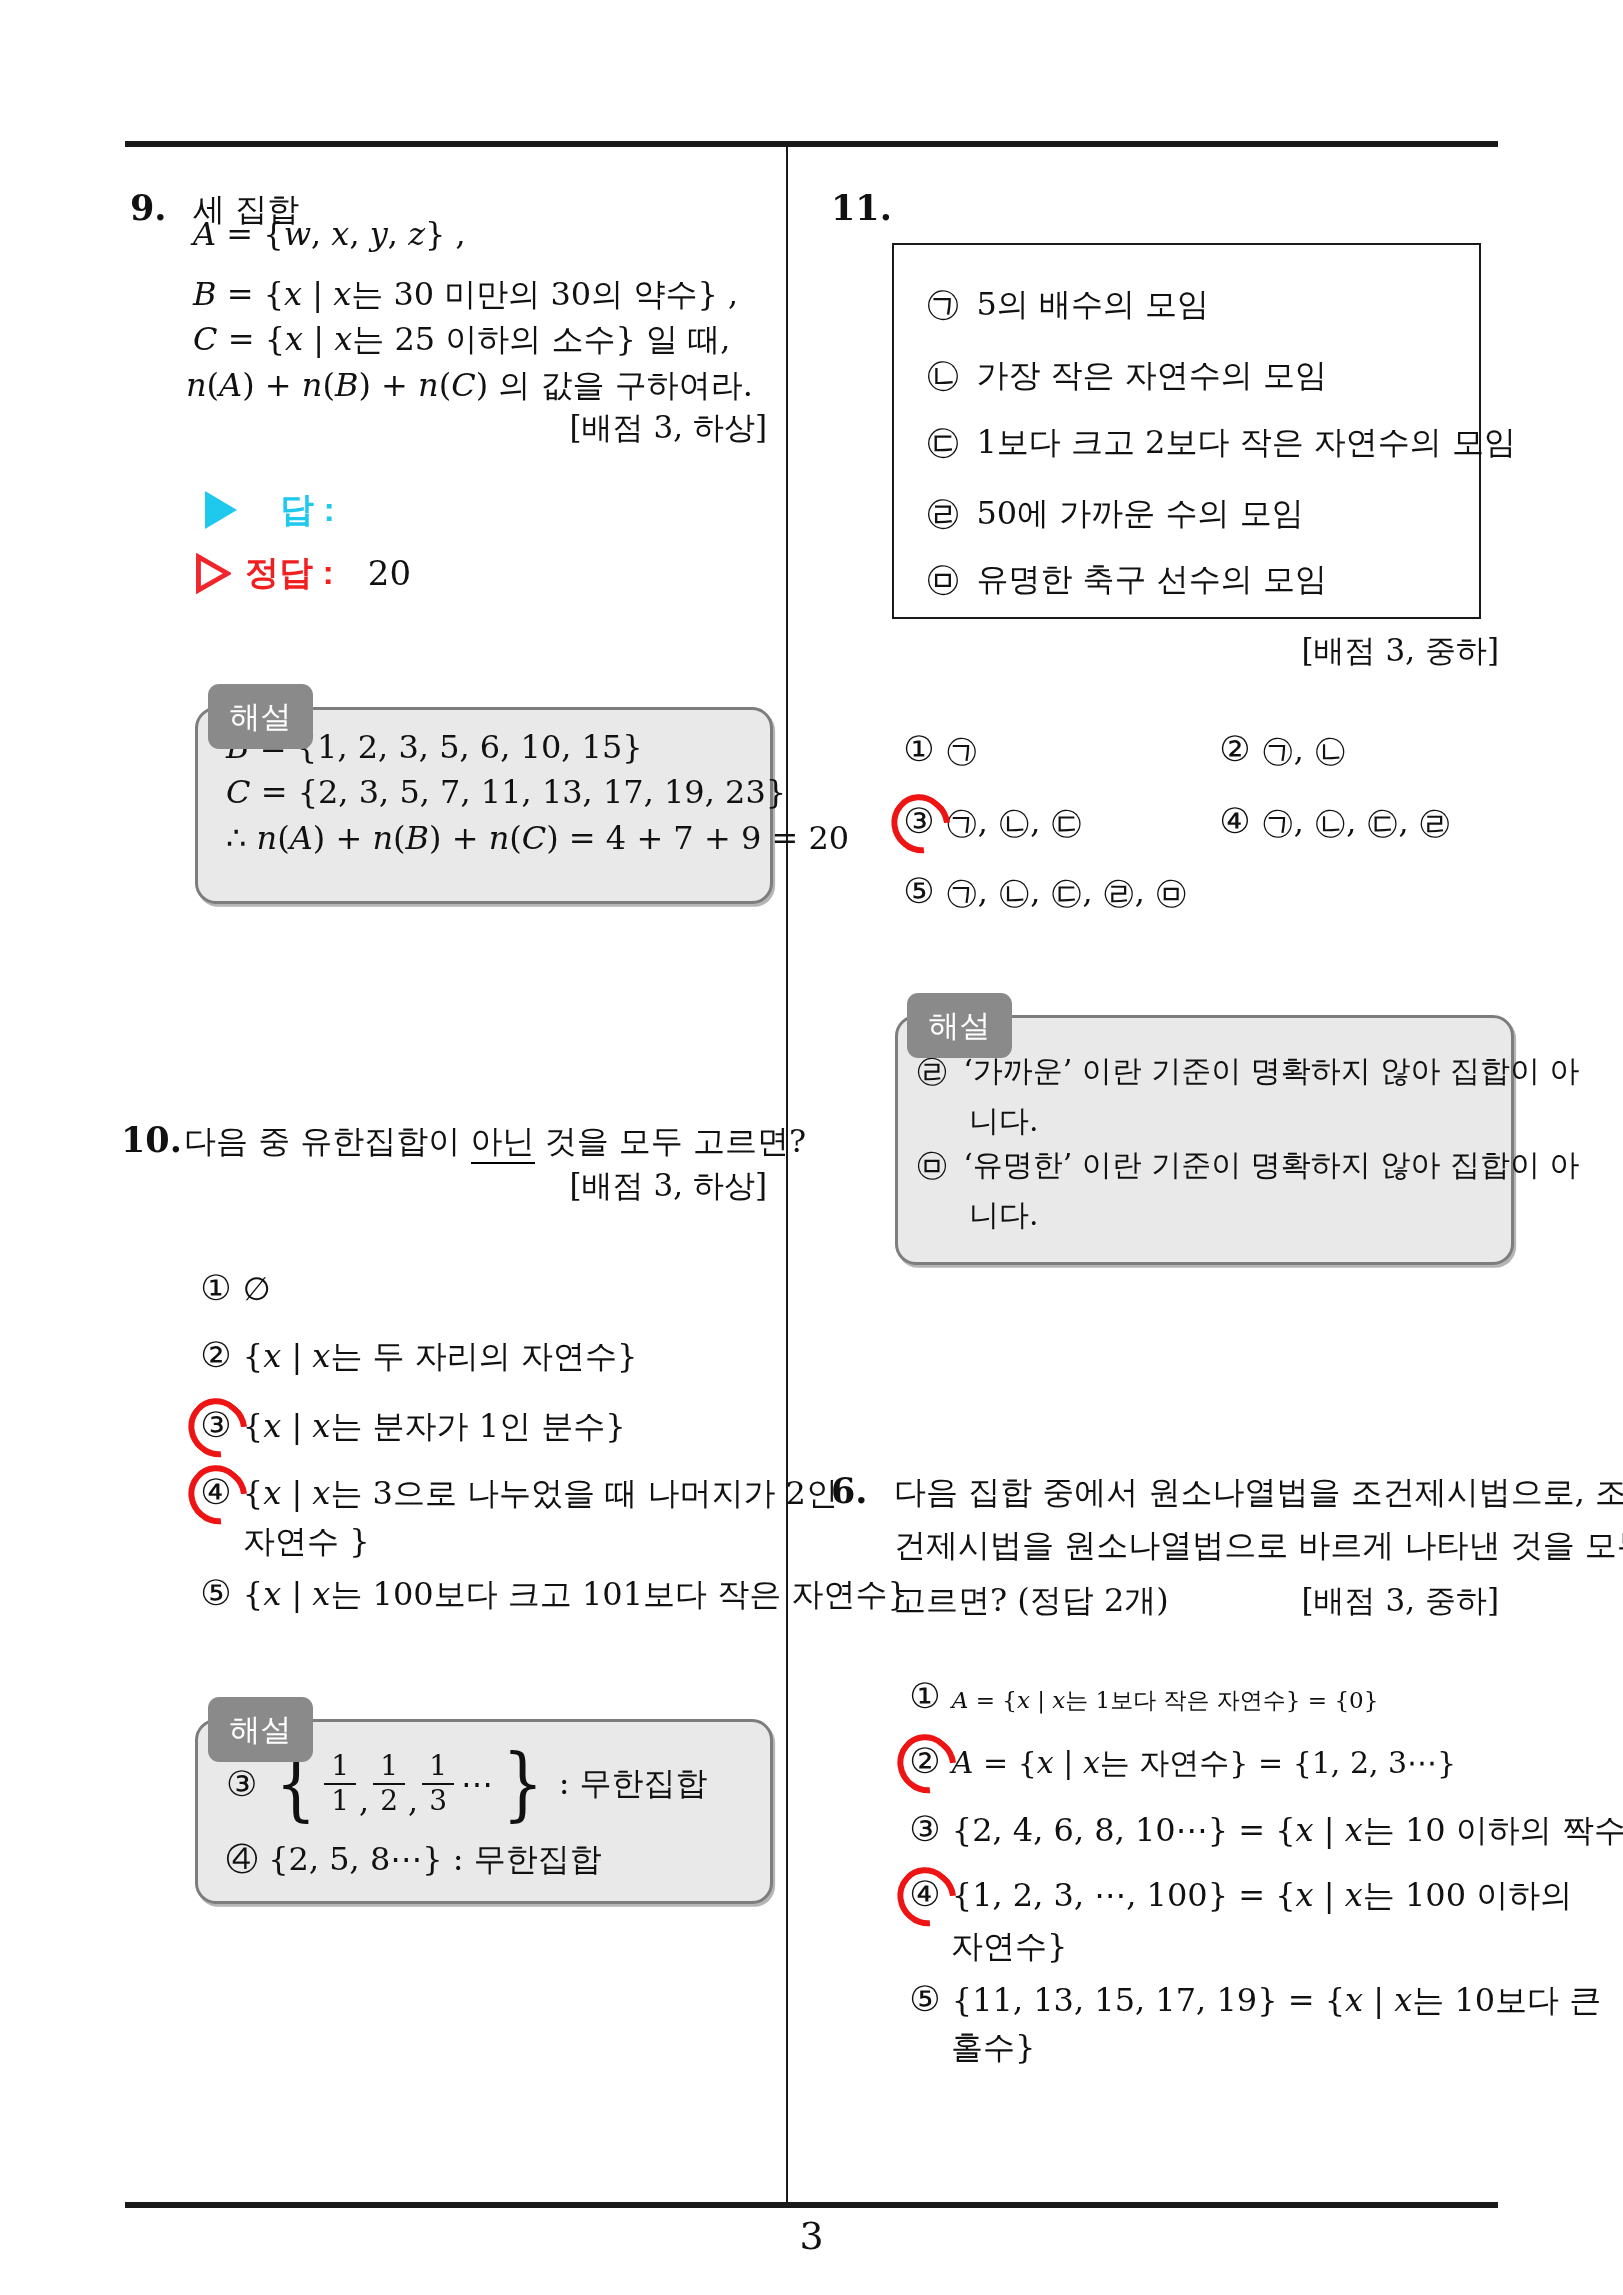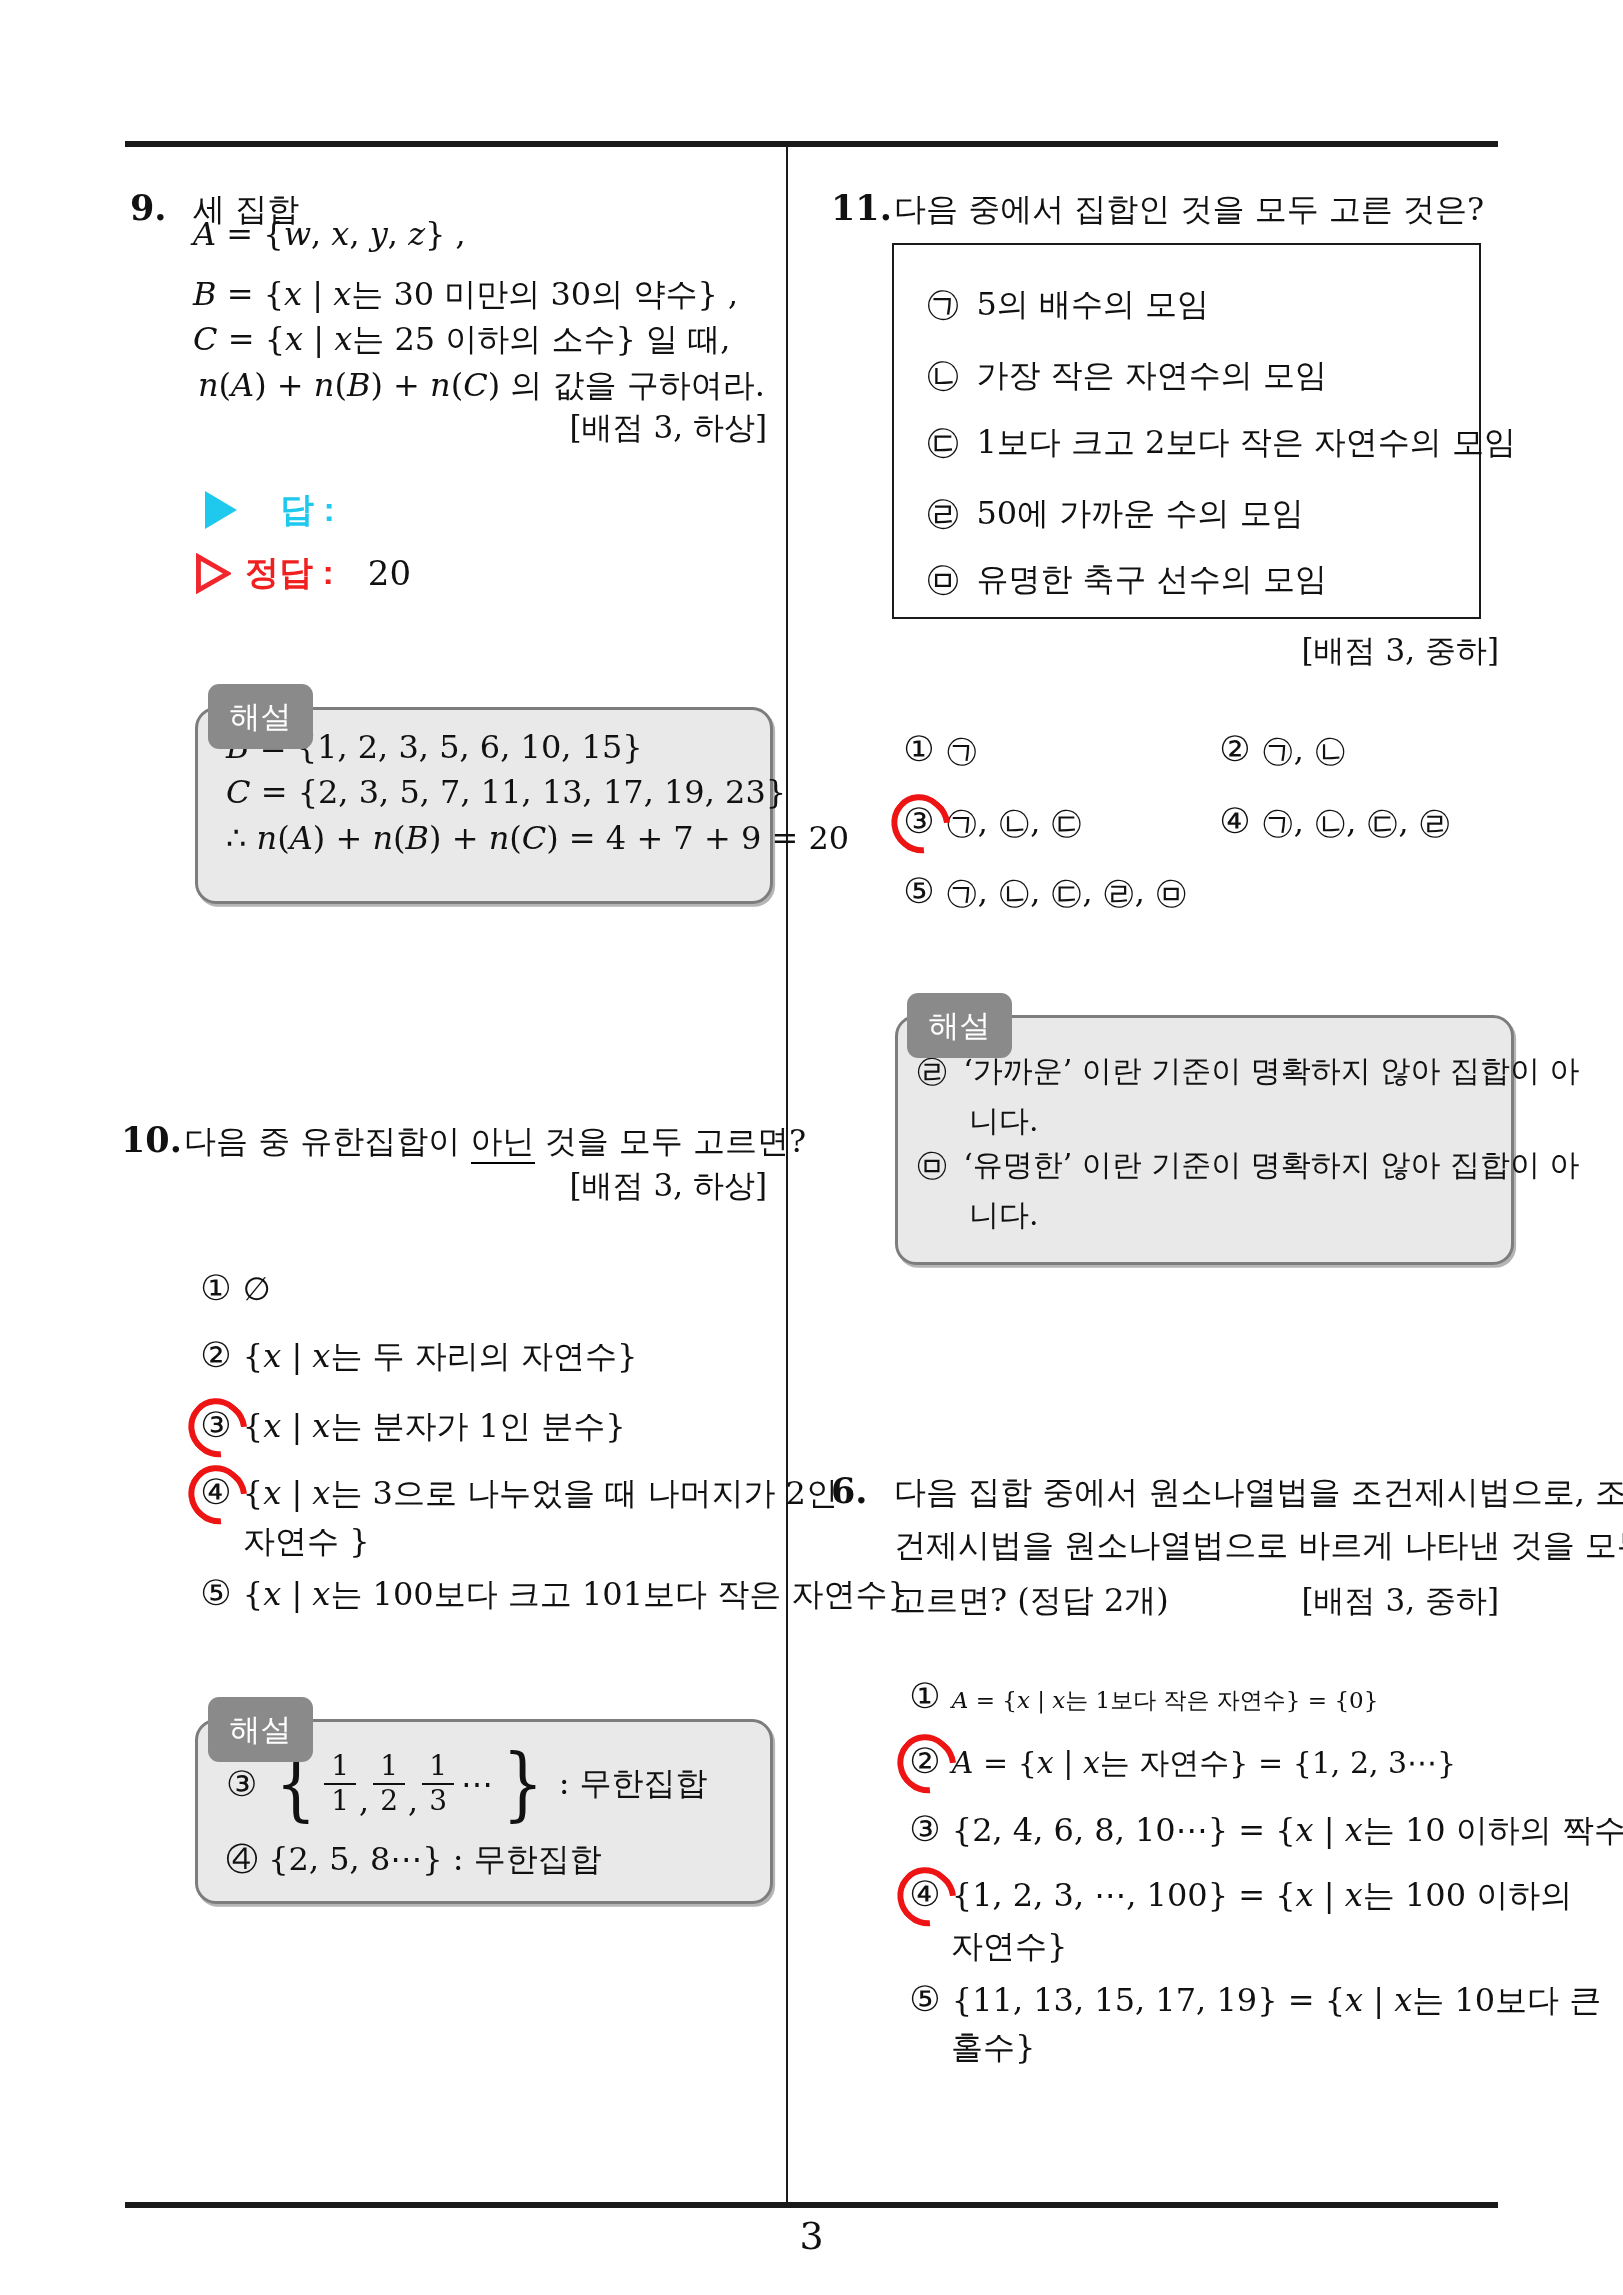--- a/index.html
+++ b/index.html
@@ -64,21 +64,21 @@
   <div class="rule" style="left:786px;top:144px;width:2.1px;height:2060px;"></div>
   <div class="rule" style="left:125px;top:2202px;width:1373px;height:6.3px;"></div>
 
   <div class="abs q-head" style="left:130px;top:187px;">
     <span class="q-num">9.</span>
     <span class="q-title">세 집합</span>
   </div>
   <div class="abs mathline mathify" style="left:193px;top:215px;"><i>A</i> = {<i>w</i>, <i>x</i>, <i>y</i>, <i>z</i>} ,</div>
   <div class="abs mathline mathify" style="left:193px;top:273px;"><i>B</i> = {<i>x</i> | <i>x</i>는 30 미만의 30의 약수} ,</div>
   <div class="abs mathline mathify" style="left:193px;top:318px;"><i>C</i> = {<i>x</i> | <i>x</i>는 25 이하의 소수} 일 때,</div>
-  <div class="abs mathline mathify" style="left:198px;top:364px;"><i>n</i>(<i>A</i>) + <i>n</i>(<i>B</i>) + <i>n</i>(<i>C</i>) 의 값을 구하여라.</div>
+  <div class="abs mathline mathify" style="left:186px;top:364px;"><i>n</i>(<i>A</i>) + <i>n</i>(<i>B</i>) + <i>n</i>(<i>C</i>) 의 값을 구하여라.</div>
   <div class="abs points" style="left:130px;top:407px;width:637px;">[배점 3, 하상]</div>
 
   <div class="abs ans-row" style="left:205px;top:487px;">
     <span class="tri-solid"></span>
     <span class="ans-label">답 :</span>
   </div>
   <div class="abs ans-row" style="left:195px;top:550px;">
     <span style="display:inline-flex;">
       <svg width="36" height="41" viewBox="0 0 52 58">
           <path d="M5 5 L47 29 L5 53 Z" fill="#ffffff" stroke="#f1252c" stroke-width="7" stroke-linejoin="miter"></path>
@@ -142,21 +142,20 @@
         <span class="fd">3</span>
       </span>
     <span class="fdots">⋯</span>
     <span class="brace">}</span>
     <span class="ftail">: 무한집합</span>
   </div>
   <div class="abs explain-line" style="left:226px;top:1838px;z-index:2;">④ {2, 5, 8⋯} : 무한집합</div>
 
   <div class="abs q-head" style="left:831px;top:187px;">
     <span class="q-num">11.</span>
-    <span class="q-title">다음 중에서 집합인 것을 모두 고른 것은?</span>
   </div>
 
   <div class="items-box" style="left:892px;top:243px;width:585px;height:372px;">
     <div class="box-item" style="left:32px;top:36px;">
       <span class="imarker">㉠</span>
       <span class="itext">5의 배수의 모임</span>
     </div>
     <div class="box-item" style="left:32px;top:107px;">
       <span class="imarker">㉡</span>
       <span class="itext">가장 작은 자연수의 모임</span>

